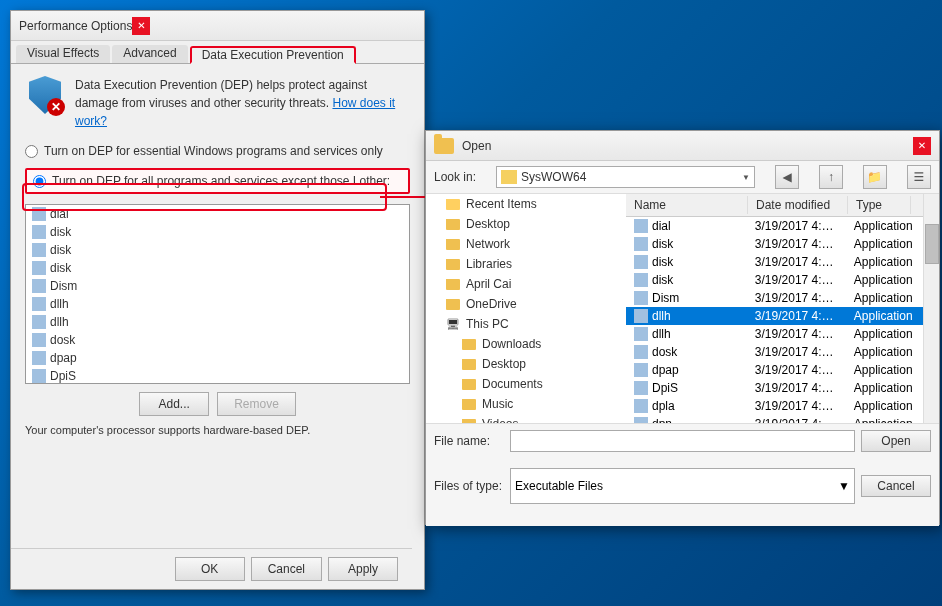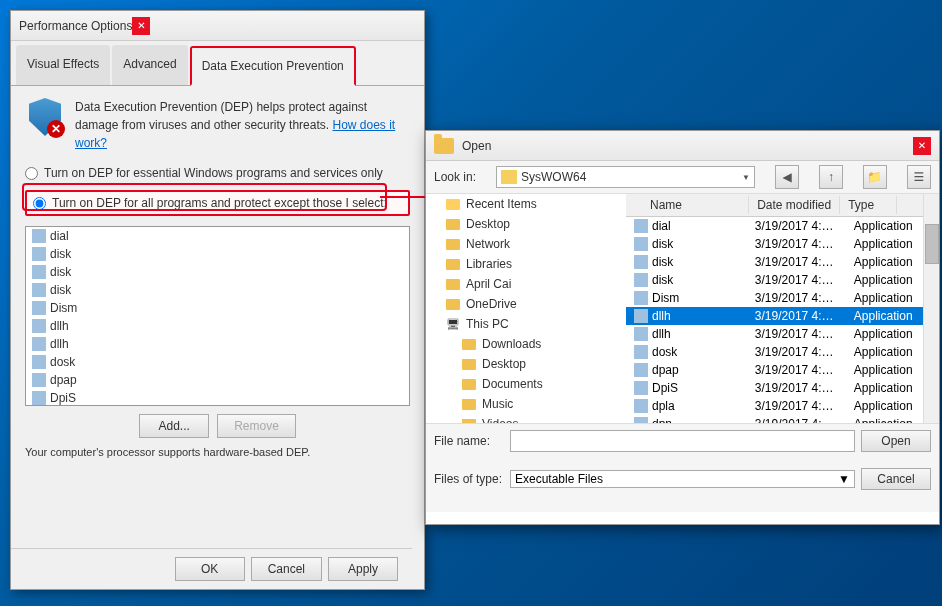--- a/index.html
+++ b/index.html
@@ -54,21 +54,21 @@
 
     
     .tabs-bar {
       display: flex;
       background: #f0f0f0;
       border-bottom: 1px solid #aaa;
       padding: 0 5px;
       padding-top: 4px;
     }
     .tab {
-      padding: 11px 10px;
+      padding: 0 10px;
       font-size: 12px;
       cursor: pointer;
       border: 1px solid transparent;
       border-bottom: none;
       margin-right: 2px;
       background: #e0e0e0;
       color: #333;
       border-radius: 3px 3px 0 0;
     }
     .tab.active {
@@ -364,21 +364,21 @@
     .file-list-main {
       flex: 1;
       overflow-y: auto;
       background: white;
     }
 
     .file-list-header {
       display: flex;
       background: #f0f0f0;
       border-bottom: 1px solid #ccc;
-      padding: 2px 16px;
+      padding: 2px 0;
     }
     .file-list-col {
       padding: 2px 8px;
       font-size: 12px;
       color: #333;
       font-weight: normal;
       cursor: pointer;
       white-space: nowrap;
       border-right: 1px solid #ddd;
     }
@@ -435,21 +435,21 @@
     .open-row-input {
       flex: 1;
       height: 22px;
       border: 1px solid #aaa;
       background: white;
       padding: 0 4px;
       font-size: 12px;
     }
     .open-row-input-dropdown {
       flex: 1;
-      height: 18px;
+      height: 36px;
       border: 1px solid #aaa;
       background: white;
       padding: 0 4px;
       font-size: 12px;
       display: flex;
       align-items: center;
       justify-content: space-between;
       cursor: pointer;
     }
     .open-action-btn {
@@ -506,21 +506,21 @@
       </div>
     </div>
 
     <div class="radio-option">
       <input type="radio" name="dep-option" style="">
       <span>Turn on DEP for essential Windows programs and services only</span>
     </div>
 
     <div class="radio-option selected-box">
       <input type="radio" name="dep-option" checked="" style="">
-      <span>Turn on DEP for all programs and protect except those I select:</span>
+      <span>Turn on DEP for all programs and services except those I other:</span>
     </div>
 
     <div class="programs-list-box">
       <div class="list-item">
           <div class="file-icon app-icon"></div>
           <span>dial</span>
         </div>
       <div class="list-item">
           <div class="file-icon app-icon"></div>
           <span>disk</span>

